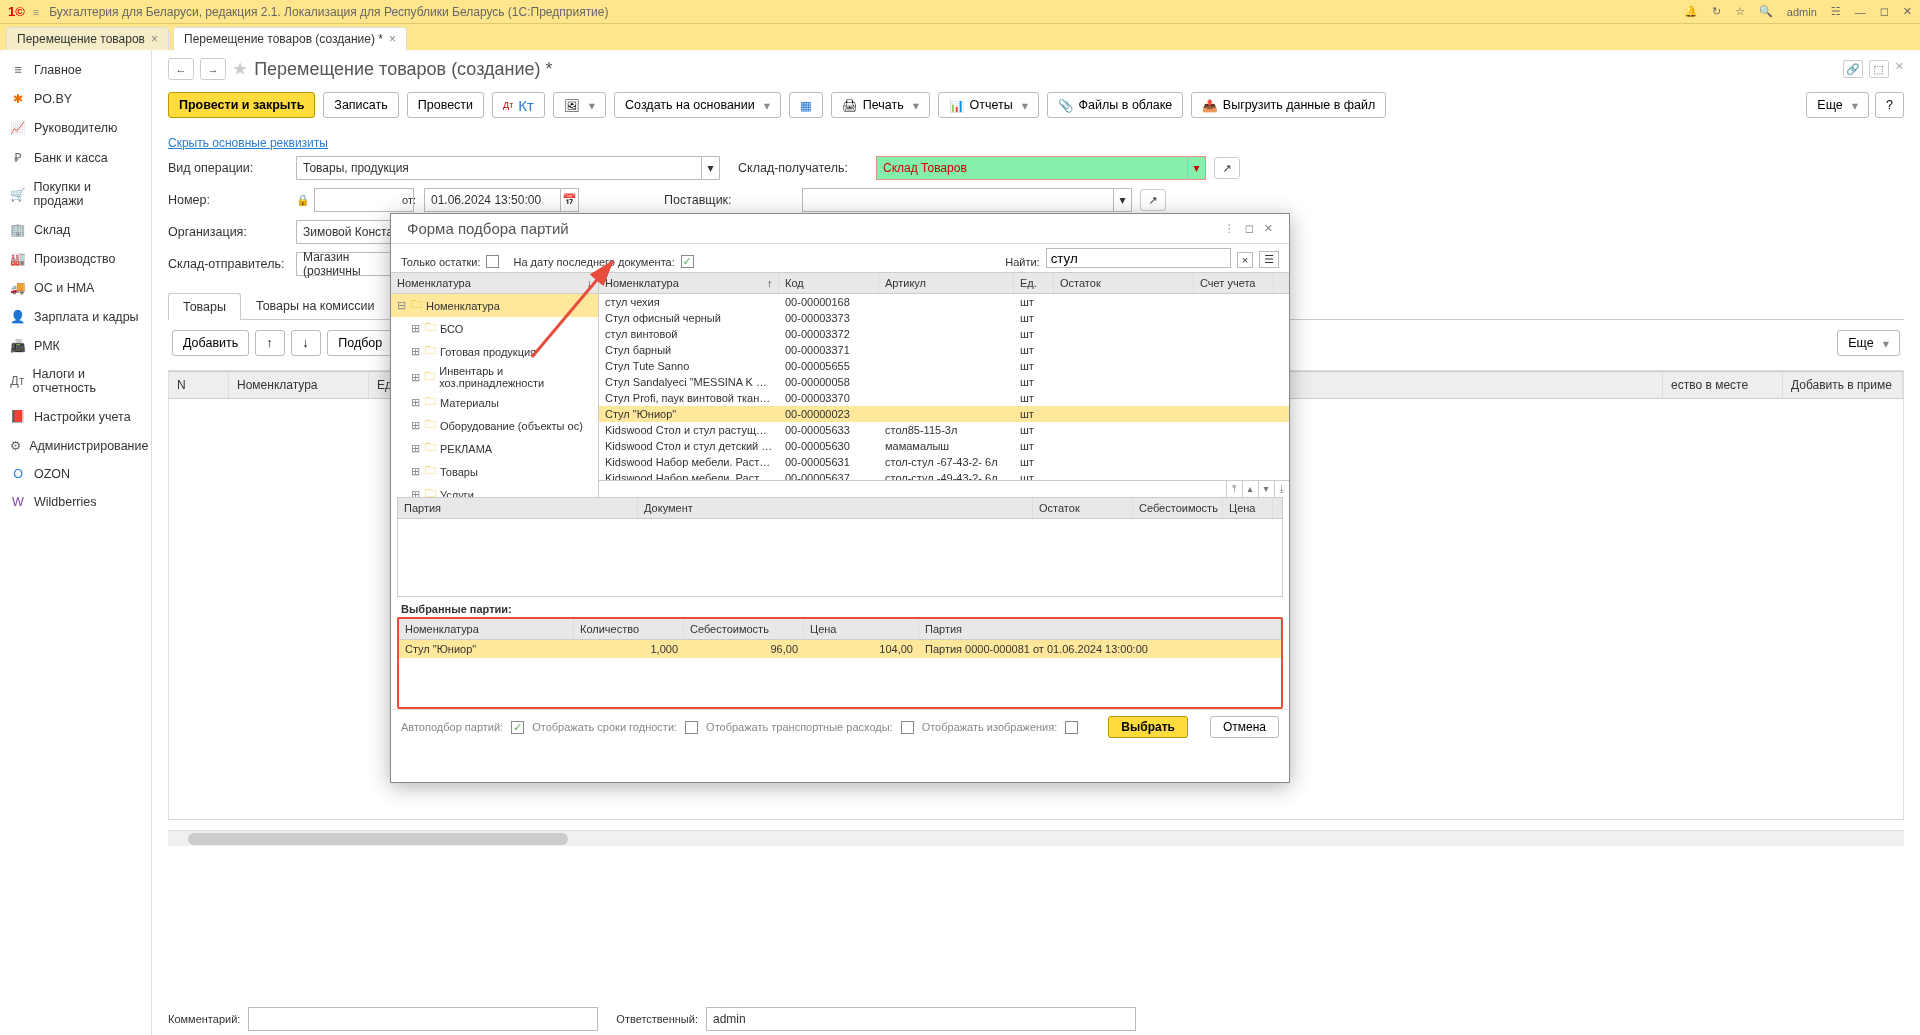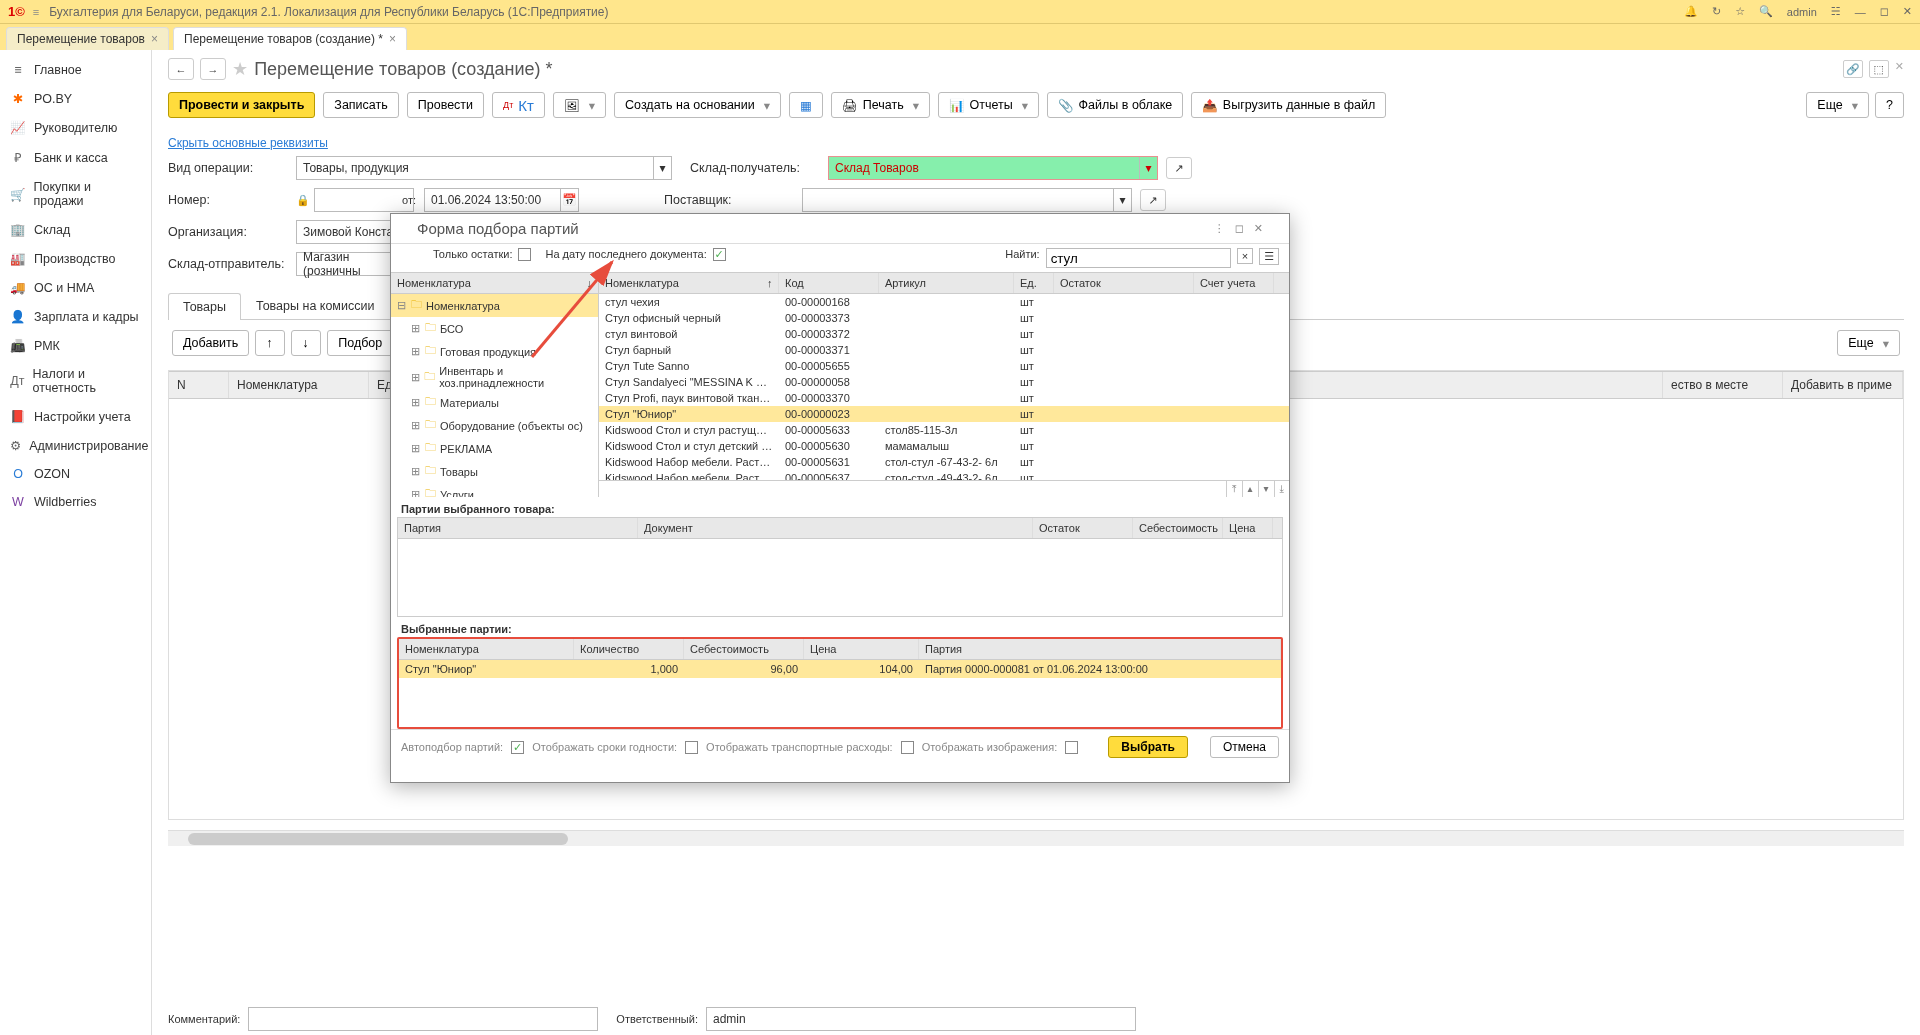--- a/index.html
+++ b/index.html
@@ -65,25 +65,25 @@
 .doc-table-toolbar { display: flex; gap: 6px; padding: 4px; align-items: center; }
 .doc-table-header { display: flex; background: #eee; border-bottom: 1px solid #ccc; border-top: 1px solid #ccc; }
 .doc-table-header div { padding: 6px 8px; border-right: 1px solid #ddd; font-size: 12px; }
 .doc-table-body { height: 420px; background: #fff; }
 
 
 .bottom-row { display: flex; align-items: center; gap: 8px; padding: 4px 16px; position: absolute; bottom: 0; left: 152px; right: 0; background: #fff; }
 
 
 .popup { position: absolute; left: 390px; top: 213px; width: 900px; height: 570px; background: #fff; border: 1px solid #888; box-shadow: 0 4px 20px rgba(0,0,0,0.3); display: flex; flex-direction: column; z-index: 100; }
-.popup-header { display: flex; align-items: center; padding: 6px 26px; border-bottom: 1px solid #ddd; }
+.popup-header { display: flex; align-items: center; padding: 6px 16px; border-bottom: 1px solid #ddd; }
 .popup-title { font-size: 15px; color: #555; flex: 1; }
 .popup-ctrl { display: flex; gap: 10px; color: #888; }
 .popup-ctrl span { cursor: pointer; }
-.popup-filters { display: flex; align-items: flex-start; gap: 6px; padding: 4px 10px; font-size: 11px; margin-left: 32px; }
+.popup-filters { display: flex; align-items: flex-end; gap: 6px; padding: 4px 10px; font-size: 11px; }
 .chk { width: 13px; height: 13px; border: 1px solid #888; display: inline-block; vertical-align: middle; }
 .chk.checked { background: #fff; }
 .chk.checked::after { content: "✓"; color: #4caf50; font-size: 11px; line-height: 11px; display: block; text-align: center; }
 .popup-filters .search-inp { border: 1px solid #bbb; height: 20px; padding: 0 4px; width: 185px; }
 
 .popup-mid { display: flex; border-top: 1px solid #ccc; height: 225px; }
 .tree-panel { width: 208px; border-right: 1px solid #ccc; overflow: hidden; }
 .tree-hdr { background: #e8e8e8; padding: 4px 6px; font-size: 11px; border-bottom: 1px solid #ccc; display: flex; }
 .tree-hdr span:first-child { flex: 1; }
 .tree-list { font-size: 11px; }
@@ -265,21 +265,21 @@
           <button class="btn">?</button>
         </div>
       </div>
     </div>
 
     <div class="form-area">
       <a class="link">Скрыть основные реквизиты</a>
       <div style="height:6px"></div>
       <div class="form-row">
         <span class="form-label">Вид операции:</span>
-        <div class="inp sel" style="width:376px">
+        <div class="inp sel" style="width:424px">
           <span>Товары, продукция</span>
           <span class="drop-btn">▾</span>
         </div>
         <span class="form-label" style="width:130px;margin-left:10px">Склад-получатель:</span>
         <div class="inp sel highlight" style="width:330px">
           <span>Склад Товаров</span>
           <span class="drop-btn">▾</span>
         </div>
         <span class="nav-btn">↗</span>
       </div>
@@ -545,21 +545,20 @@
         </div>
       <div class="nom-scroll">
         <span>⤒</span>
         <span>▴</span>
         <span>▾</span>
         <span>⤓</span>
       </div>
     </div>
   </div>
 
-  <div class="popup-part-label">Партии выбранного товара:</div>
   <div class="part-table">
     <div class="part-hdr">
       <div style="width:240px">Партия</div>
       <div style="width:395px">Документ</div>
       <div style="width:100px">Остаток</div>
       <div style="width:90px">Себестоимость</div>
       <div style="width:50px">Цена</div>
     </div>
   </div>
 

